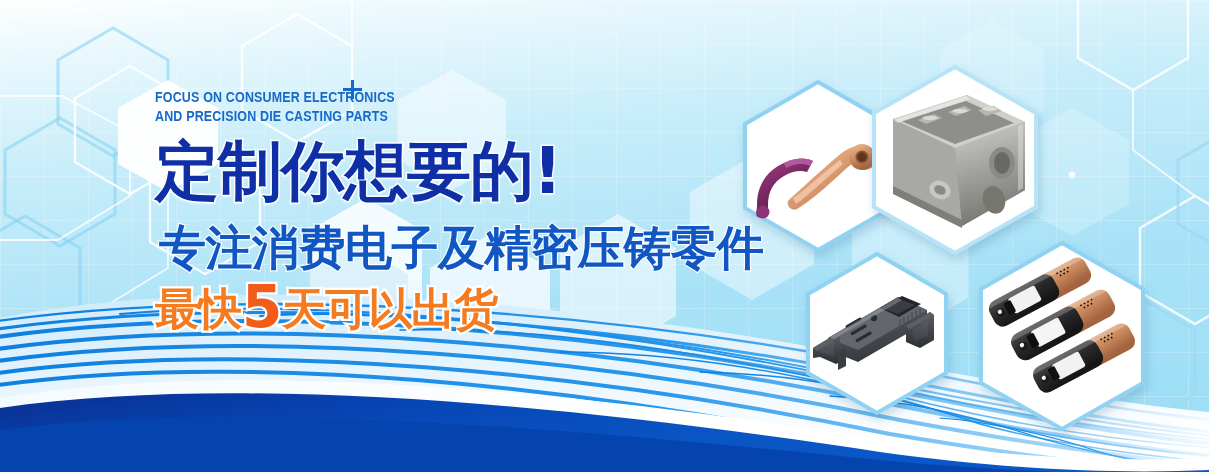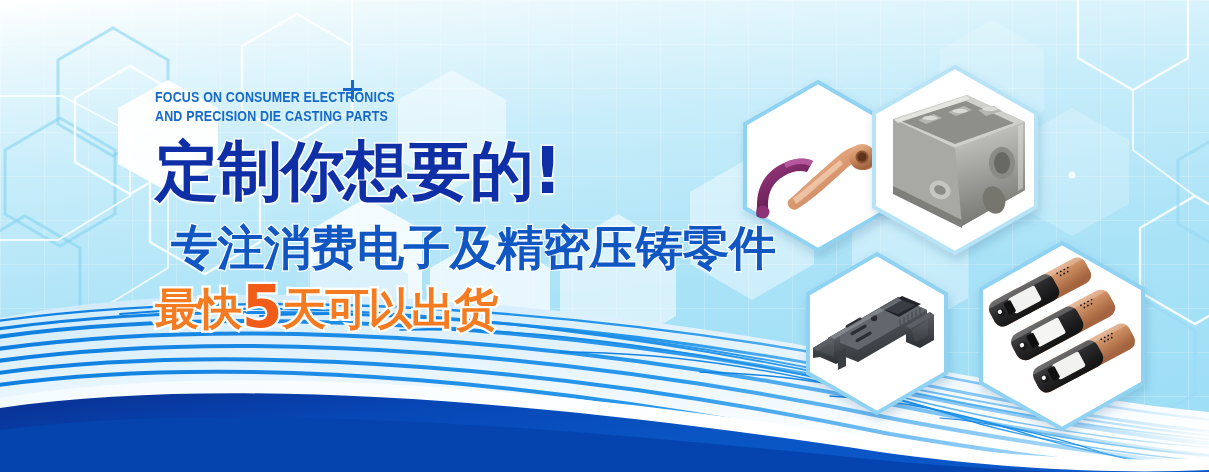--- a/index.html
+++ b/index.html
@@ -76,21 +76,21 @@
     font-size: 64px;
     line-height: 70px;
     color: #0f2fa6;
     letter-spacing: -1px;
     white-space: nowrap;
     -webkit-text-stroke: 3px rgba(255,255,255,0.92);
     paint-order: stroke fill;
     text-shadow: 0 2px 3px rgba(255,255,255,0.65);
   }
   .subheadline {
-    margin: -2px 0 0 16px;
+    margin: -2px 0 0 4px;
     font-family: "DejaVu Sans", "Liberation Sans", sans-serif;
     font-weight: bold;
     font-size: 47px;
     line-height: 56px;
     color: #1157c4;
     letter-spacing: -0.5px;
     white-space: nowrap;
     -webkit-text-stroke: 2.4px rgba(255,255,255,0.9);
     paint-order: stroke fill;
   }

